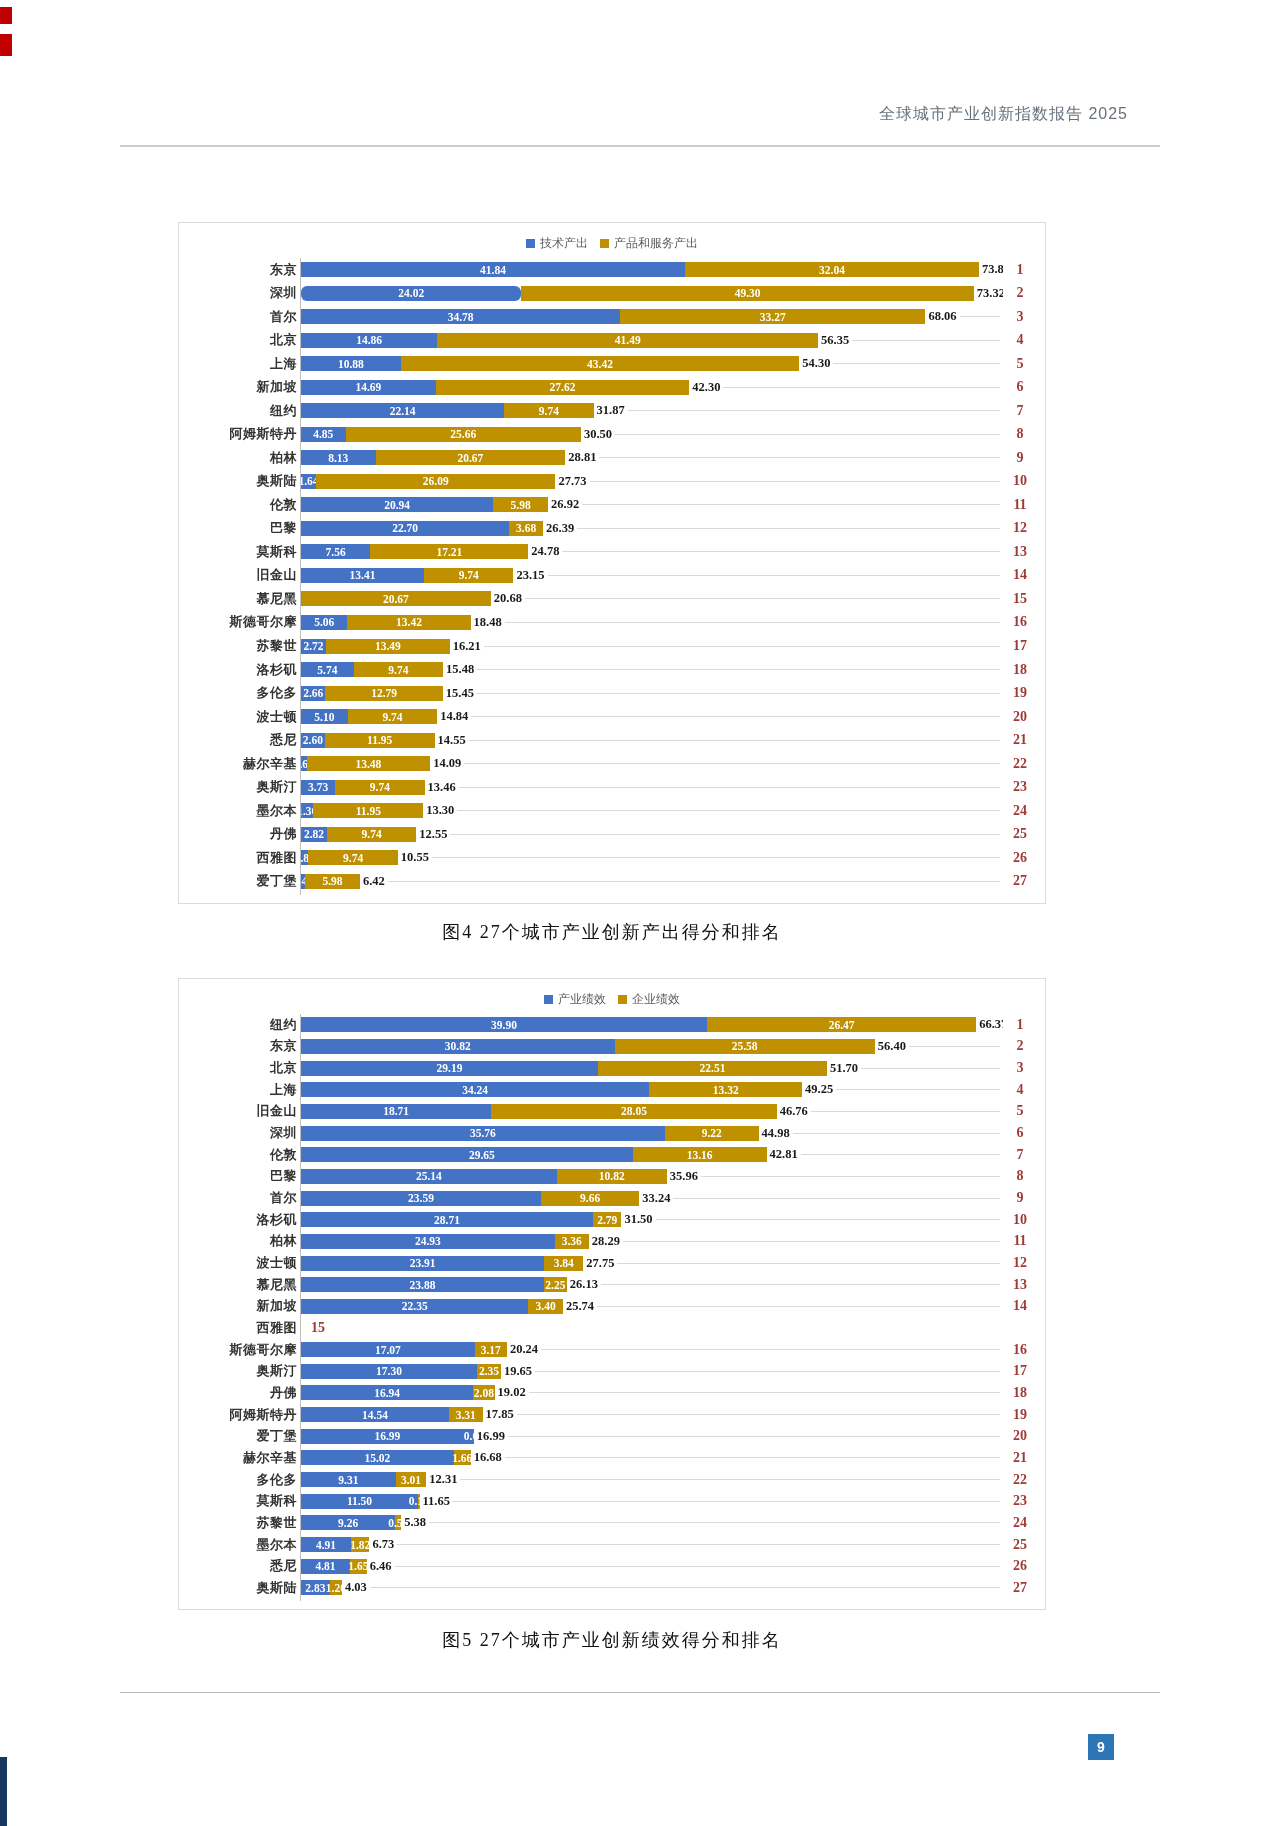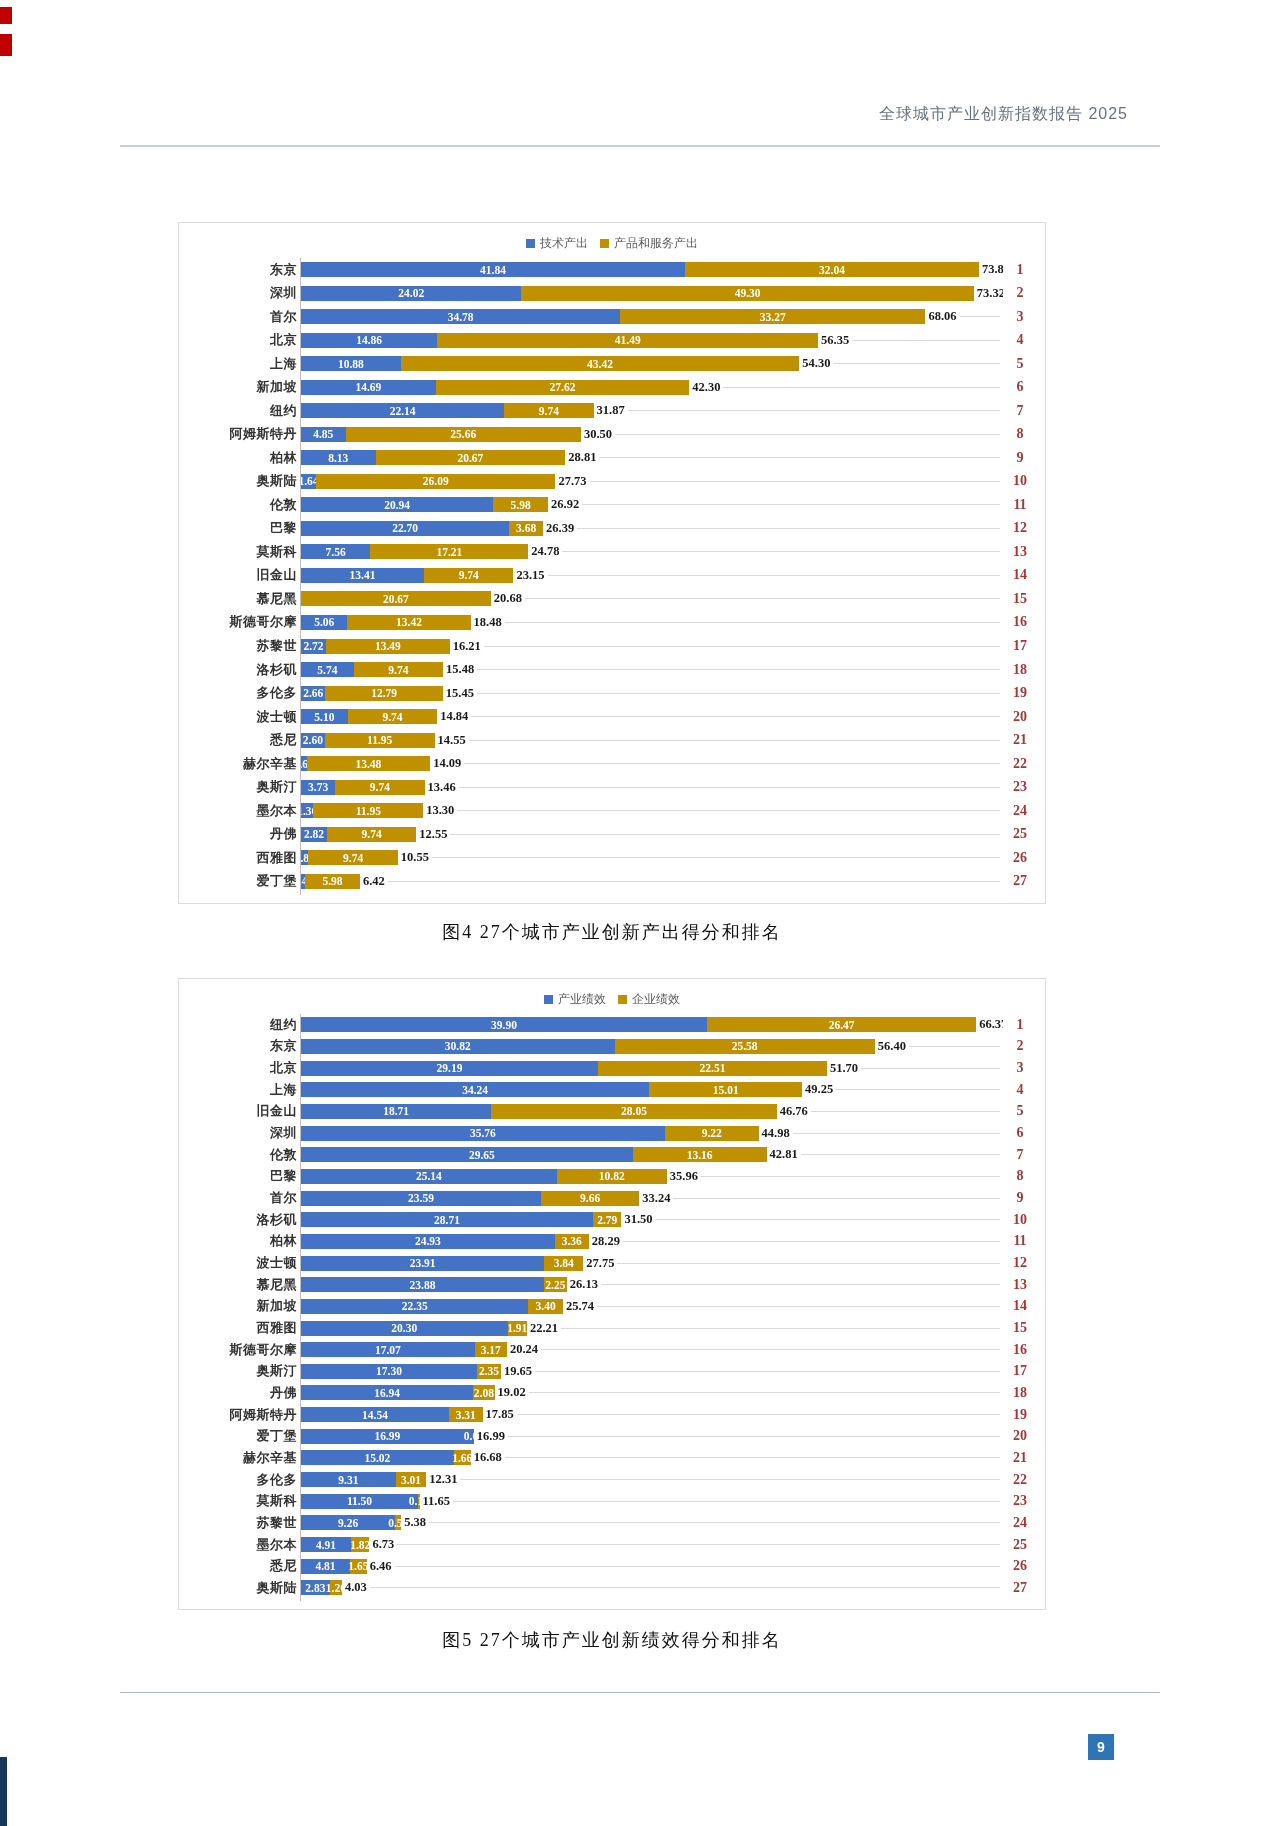--- a/index.html
+++ b/index.html
@@ -77,21 +77,21 @@
             <div class="seg blue" style="width: 54.6928%;">41.84</div>
             <div class="seg gold" style="width: 41.8824%;">32.04</div>
             <span class="total">73.88</span>
             <div class="leader"></div>
           </div>
           <div class="crank">1</div>
         </div>
         <div class="crow">
           <div class="clabel">深圳</div>
           <div class="ctrack">
-            <div class="seg blue" style="width: 31.3987%;">24.02</div>
+            <div class="seg blue" style="width: 31.3987%; border-radius: 6px;">24.02</div>
             <div class="seg gold" style="width: 64.4444%;">49.30</div>
             <span class="total">73.32</span>
             <div class="leader"></div>
           </div>
           <div class="crank">2</div>
         </div>
         <div class="crow">
           <div class="clabel">首尔</div>
           <div class="ctrack">
             <div class="seg blue" style="width: 45.4641%;">34.78</div>
@@ -385,21 +385,21 @@
             <div class="seg gold" style="width: 32.6232%;">22.51</div>
             <span class="total">51.70</span>
             <div class="leader"></div>
           </div>
           <div class="crank">3</div>
         </div>
         <div class="crow">
           <div class="clabel">上海</div>
           <div class="ctrack">
             <div class="seg blue" style="width: 49.6232%;">34.24</div>
-            <div class="seg gold" style="width: 21.7536%;">15.01</div>
+            <div class="seg gold" style="width: 21.7536%;">13.32</div>
             <span class="total">49.25</span>
             <div class="leader"></div>
           </div>
           <div class="crank">4</div>
         </div>
         <div class="crow">
           <div class="clabel">旧金山</div>
           <div class="ctrack">
             <div class="seg blue" style="width: 27.1159%;">18.71</div>
             <div class="seg gold" style="width: 40.6522%;">28.05</div>
@@ -493,26 +493,20 @@
           <div class="ctrack">
             <div class="seg blue" style="width: 32.3913%;">22.35</div>
             <div class="seg gold" style="width: 4.92754%;">3.40</div>
             <span class="total">25.74</span>
             <div class="leader"></div>
           </div>
           <div class="crank">14</div>
         </div>
         <div class="crow">
           <div class="clabel">西雅图</div>
-          <div class="ctrack">
-            <div class="seg blue" style="width: 29.4203%;">20.30</div>
-            <div class="seg gold" style="width: 2.76812%;">1.91</div>
-            <span class="total">22.21</span>
-            <div class="leader"></div>
-          </div>
           <div class="crank">15</div>
         </div>
         <div class="crow">
           <div class="clabel">斯德哥尔摩</div>
           <div class="ctrack">
             <div class="seg blue" style="width: 24.7391%;">17.07</div>
             <div class="seg gold" style="width: 4.5942%;">3.17</div>
             <span class="total">20.24</span>
             <div class="leader"></div>
           </div>

